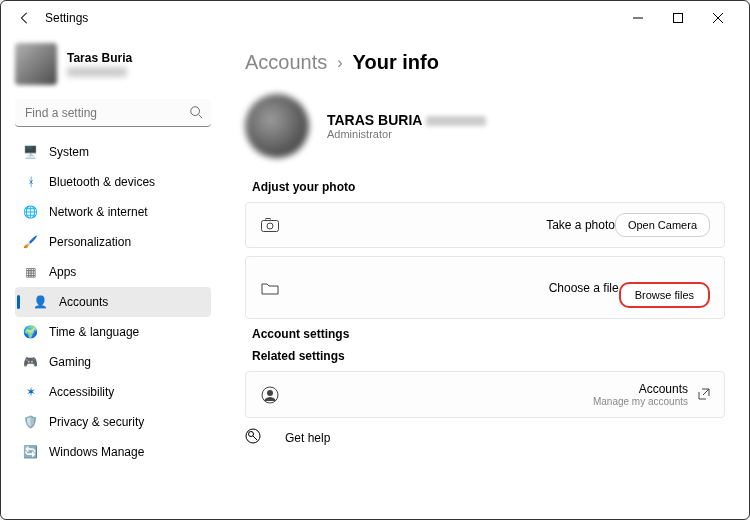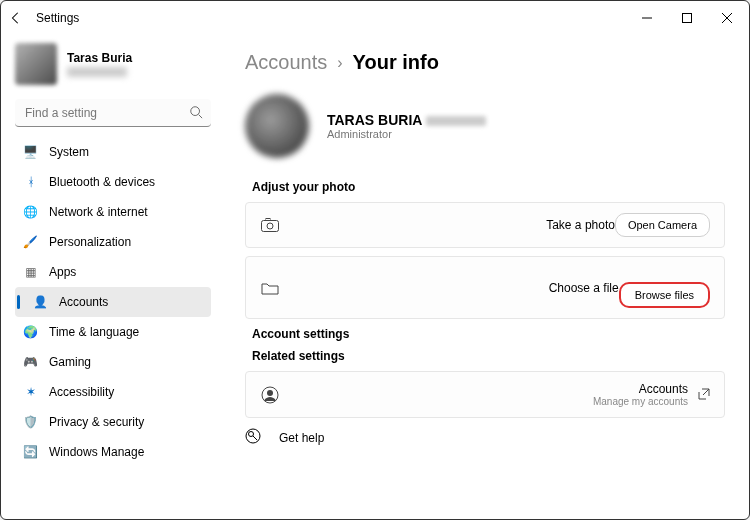--- a/index.html
+++ b/index.html
@@ -1,18 +1,18 @@
 <!DOCTYPE html>
 <html><head>
 <meta charset="utf-8">
 <style>
 * { box-sizing: border-box; margin: 0; padding: 0; }
 body { font-family: "Segoe UI", Arial, sans-serif; background: #f0f0f0; width: 750px; height: 520px; overflow: hidden; }
 .window { width: 750px; height: 520px; background: #fff; border: 1px solid #333; border-radius: 6px; display: flex; flex-direction: column; }
-.titlebar { height: 34px; display: flex; align-items: center; padding: 0 3px; }
+.titlebar { height: 34px; display: flex; align-items: center; padding: 0 12px; }
 .back-arrow { width: 24px; height: 24px; display: flex; align-items: center; justify-content: center; margin-right: 8px; }
 .app-title { font-size: 12px; color: #000; }
 .win-controls { margin-left: auto; display: flex; gap: 2px; }
 .win-btn { width: 38px; height: 28px; display: flex; align-items: center; justify-content: center; }
 .content { flex: 1; display: flex; overflow: hidden; }
 .sidebar { width: 220px; padding: 4px 10px 10px 14px; display: flex; flex-direction: column; }
 .user-block { display: flex; align-items: center; gap: 10px; margin: 4px 0 14px 0; }
 .avatar-sm { width: 42px; height: 42px; background: linear-gradient(135deg,#aaa,#555); border-radius: 4px; filter: blur(2px) contrast(1.2); }
 .user-name { font-size: 12px; font-weight: 600; }
 .user-sub { font-size: 11px; color: #aaa; filter: blur(2px); }
@@ -37,21 +37,21 @@
 .section-title { font-size: 12px; font-weight: 700; margin: 6px 0 8px 7px; }
 .card { border: 1px solid #e6e6e6; background: #fdfdfd; border-radius: 4px; display: flex; align-items: center; padding: 10px 14px; margin-bottom: 8px; min-height: 46px; }
 .card-icon { width: 20px; margin-right: 14px; color: #444; display: flex; align-items: center; justify-content: center; }
 .card-text { flex: 1; text-align: right; }
 .card-text .primary { font-size: 12px; }
 .card-text .secondary { font-size: 10px; color: #888; }
 .card-action { font-size: 11px; padding: 5px 12px; border: 1px solid #d0d0d0; border-radius: 10px; background: #fff; cursor: pointer; }
 .card-action.highlight { border: 2px solid #e03030; padding: 5px 14px; margin-top: 15px; }
 .card-link { font-size: 11px; color: #222; cursor: pointer; }
 .ext-icon { margin-left: 10px; color: #555; }
-.help-row { display: flex; align-items: center; gap: 18px; margin-top: 10px; font-size: 12px; }
+.help-row { display: flex; align-items: center; gap: 24px; margin-top: 10px; font-size: 12px; }
 .blur-strip { display:inline-block; width:60px; height:10px; background:#ccc; filter: blur(2px); border-radius:2px; vertical-align: middle; }
 </style>
 </head>
 <body>
 
 <div class="window">
   <div class="titlebar">
     <div class="back-arrow">
       <svg width="14" height="14" viewBox="0 0 16 16">
           <path d="M10 2 4 8l6 6" stroke="#000" stroke-width="1.2" fill="none"></path>

